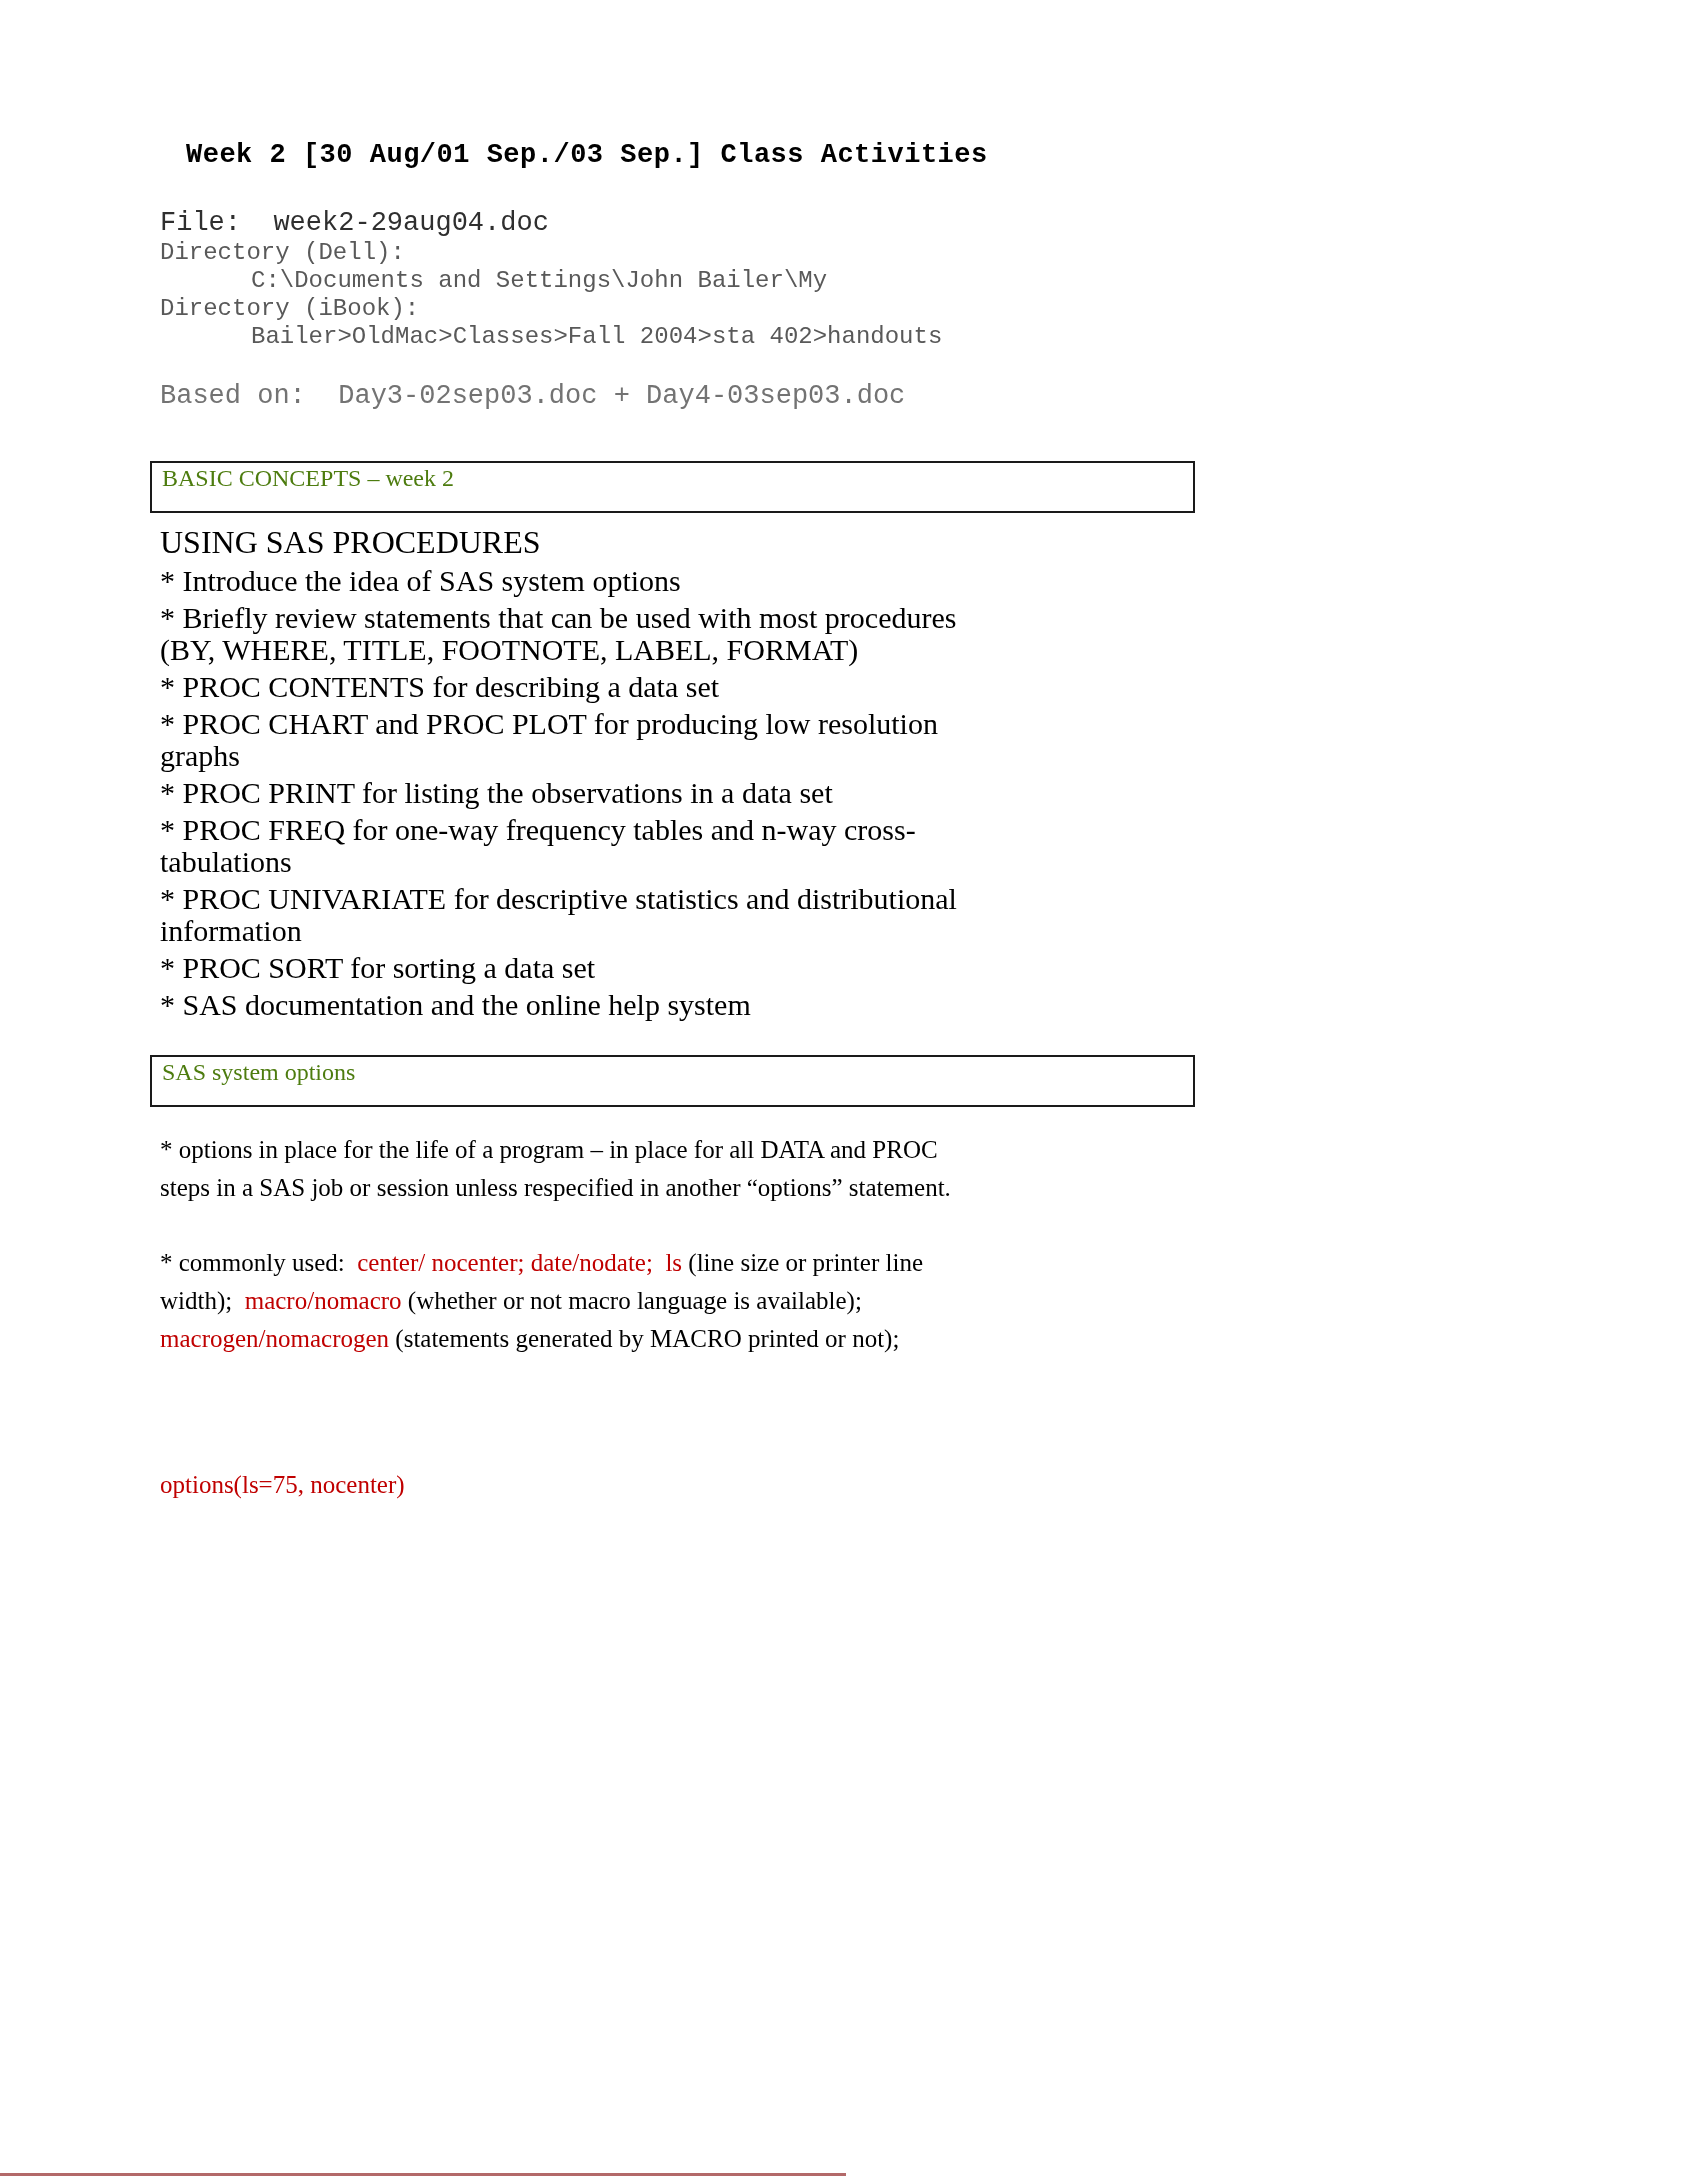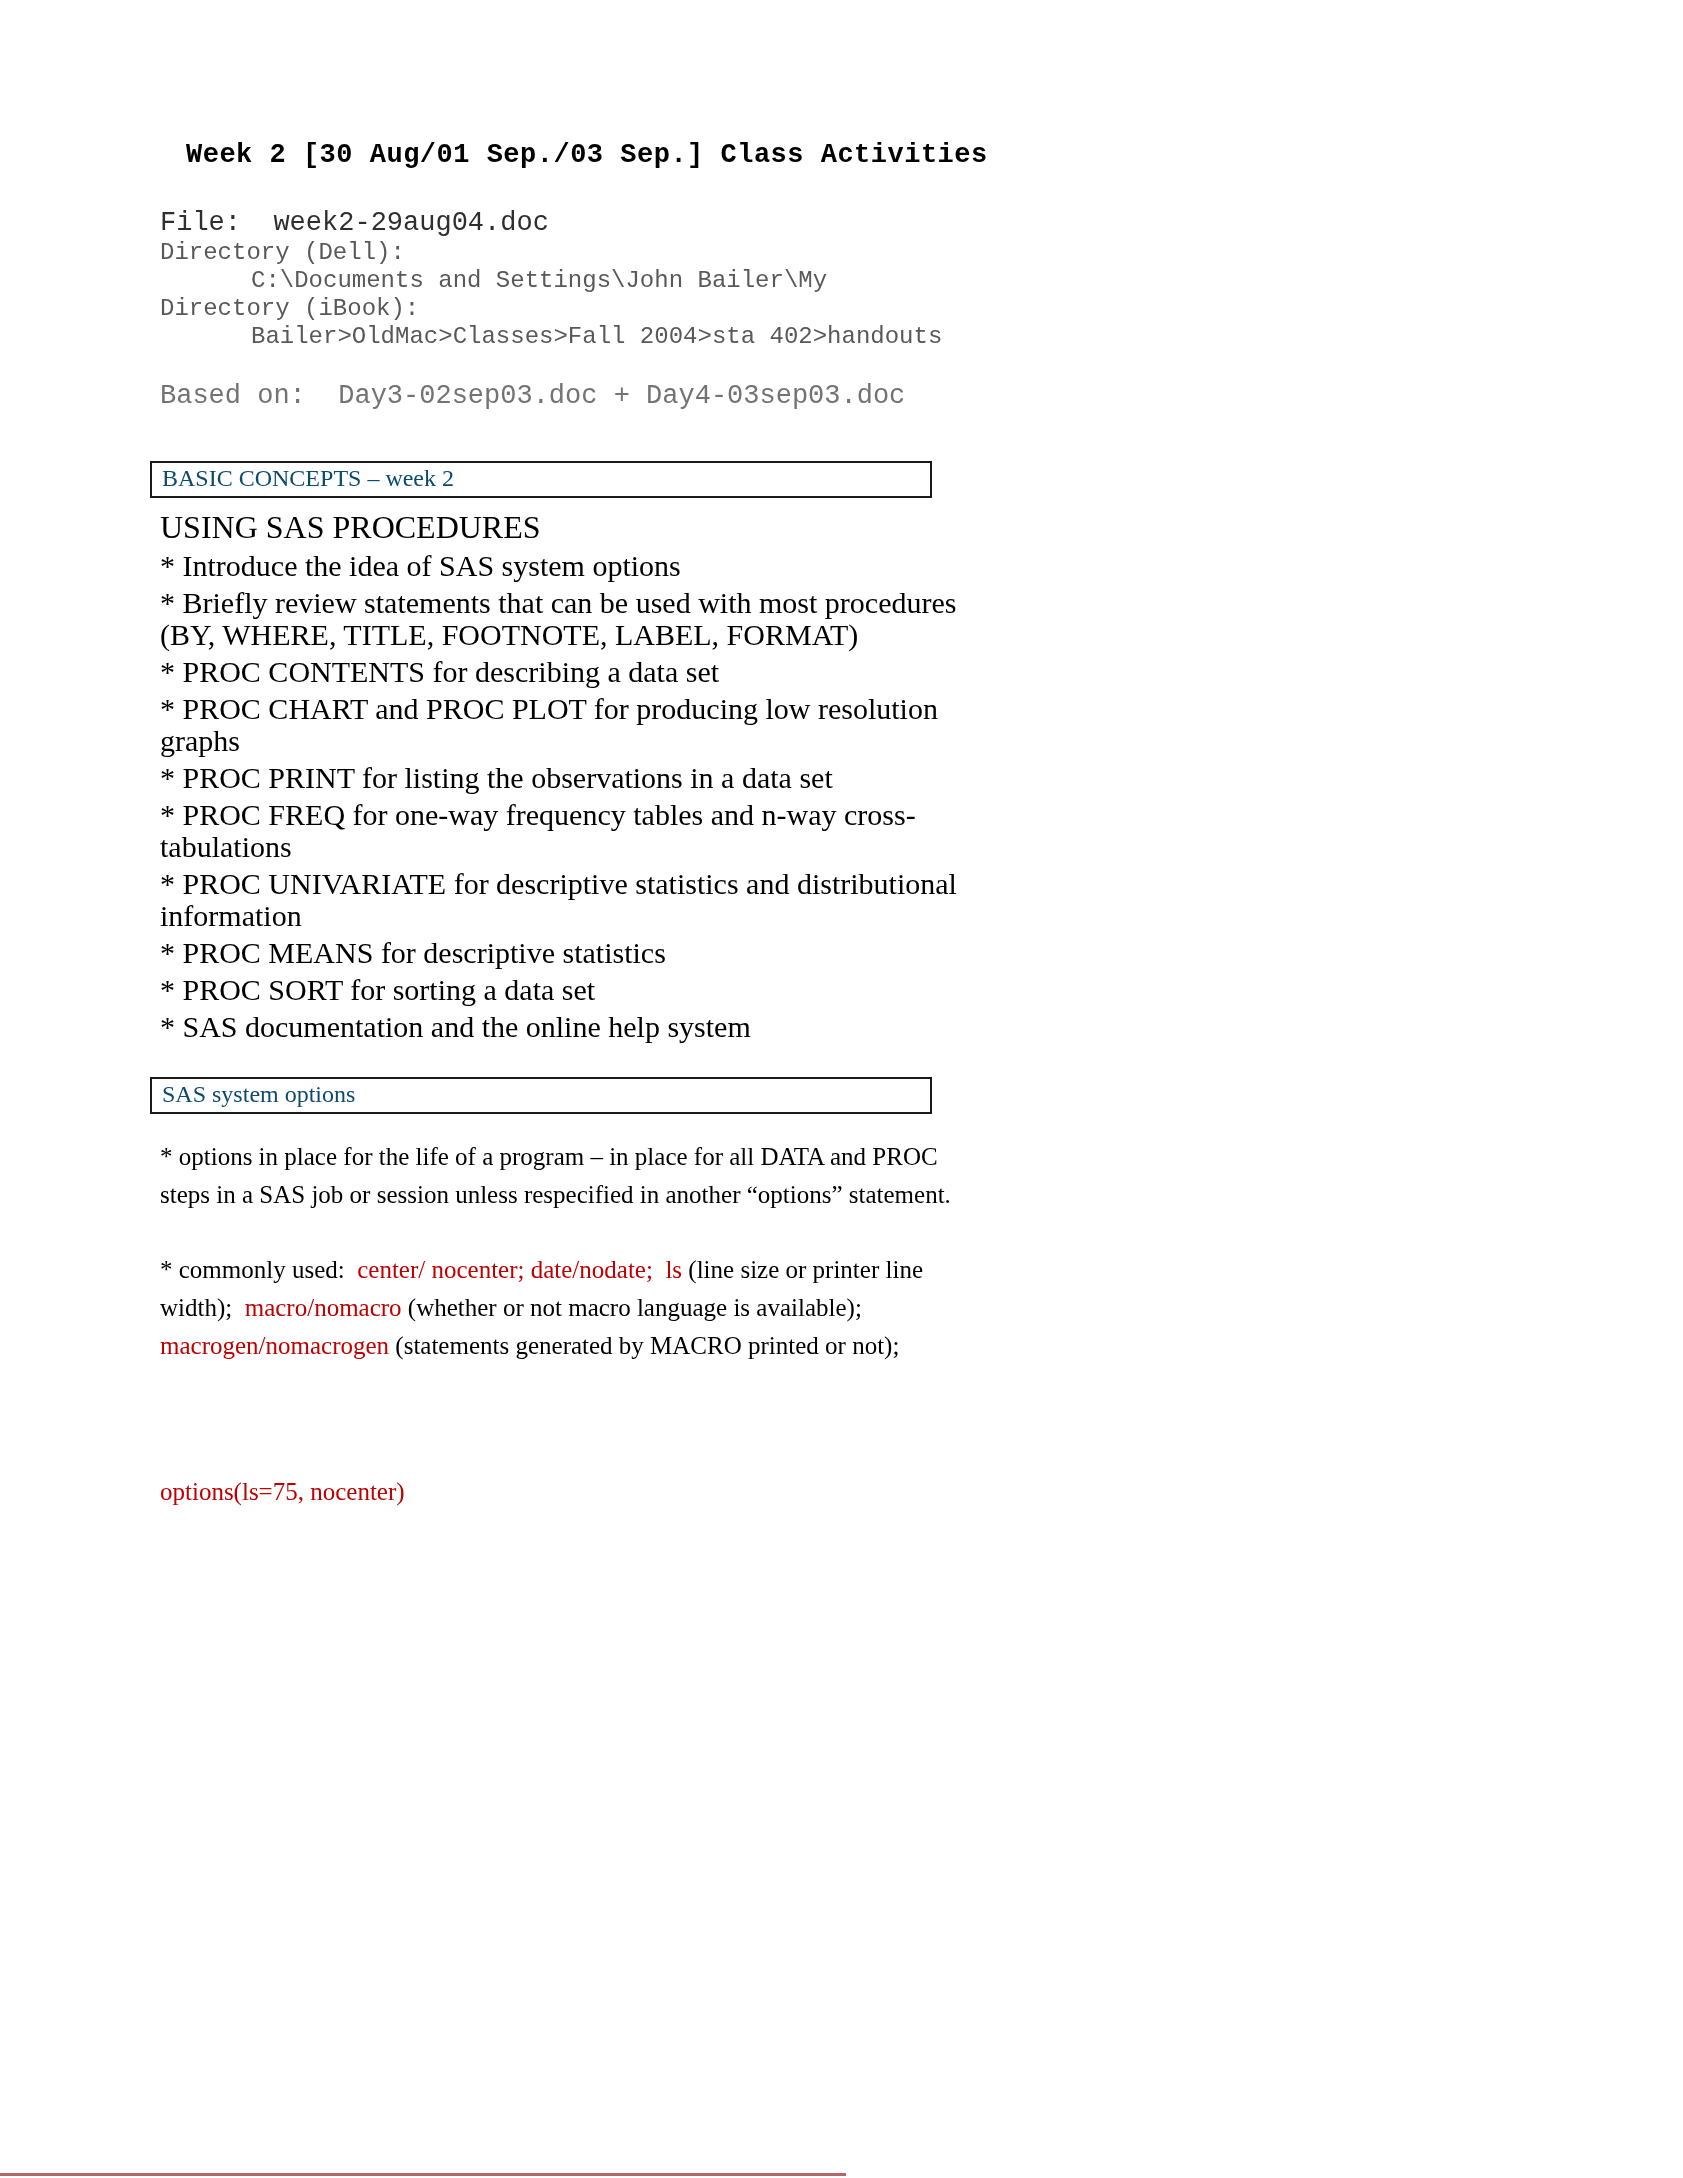--- a/index.html
+++ b/index.html
@@ -54,26 +54,26 @@
   .based-on {
     margin-top: 28px;
     font-size: 27px;
     line-height: 34px;
     color: #737373;
   }
 
   .section-box {
     margin-top: 48px;
     margin-left: -10px;
-    width: 782px;
+    width: 1045px;
     border: 2px solid #1a1a1a;
-    padding: 1px 8px 4px 10px;
+    padding: 1px 8px 19px 10px;
     font-size: 24px;
     line-height: 28px;
-    color: #0c4a6e;
+    color: #4d7c0f;
     background: #fff;
   }
   .section-box.second { margin-top: 34px; }
 
   .subheader {
     margin-top: 12px;
     font-size: 32px;
     line-height: 34px;
   }
 
@@ -138,21 +138,20 @@
     <div class="subheader">USING SAS PROCEDURES</div>
 
     <div class="bullets">
       <div class="bullet">* Introduce the idea of SAS system options</div>
       <div class="bullet">* Briefly review statements that can be used with most procedures (BY, WHERE, TITLE, FOOTNOTE, LABEL, FORMAT)</div>
       <div class="bullet">* PROC CONTENTS for describing a data set</div>
       <div class="bullet">* PROC CHART and PROC PLOT for producing low resolution graphs</div>
       <div class="bullet">* PROC PRINT for listing the observations in a data set</div>
       <div class="bullet">* PROC FREQ for one-way frequency tables and n-way cross-tabulations</div>
       <div class="bullet">* PROC UNIVARIATE for descriptive statistics and distributional information</div>
-      <div class="bullet">* PROC MEANS for descriptive statistics</div>
       <div class="bullet">* PROC SORT for sorting a data set</div>
       <div class="bullet">* SAS documentation and the online help system</div>
     </div>
 
     <div class="section-box second">
       <span>SAS system options</span>
     </div>
 
     <div class="para first-options">* options in place for the life of a program – in place for all DATA and PROC steps in a SAS job or session unless respecified in another “options” statement.</div>
 

